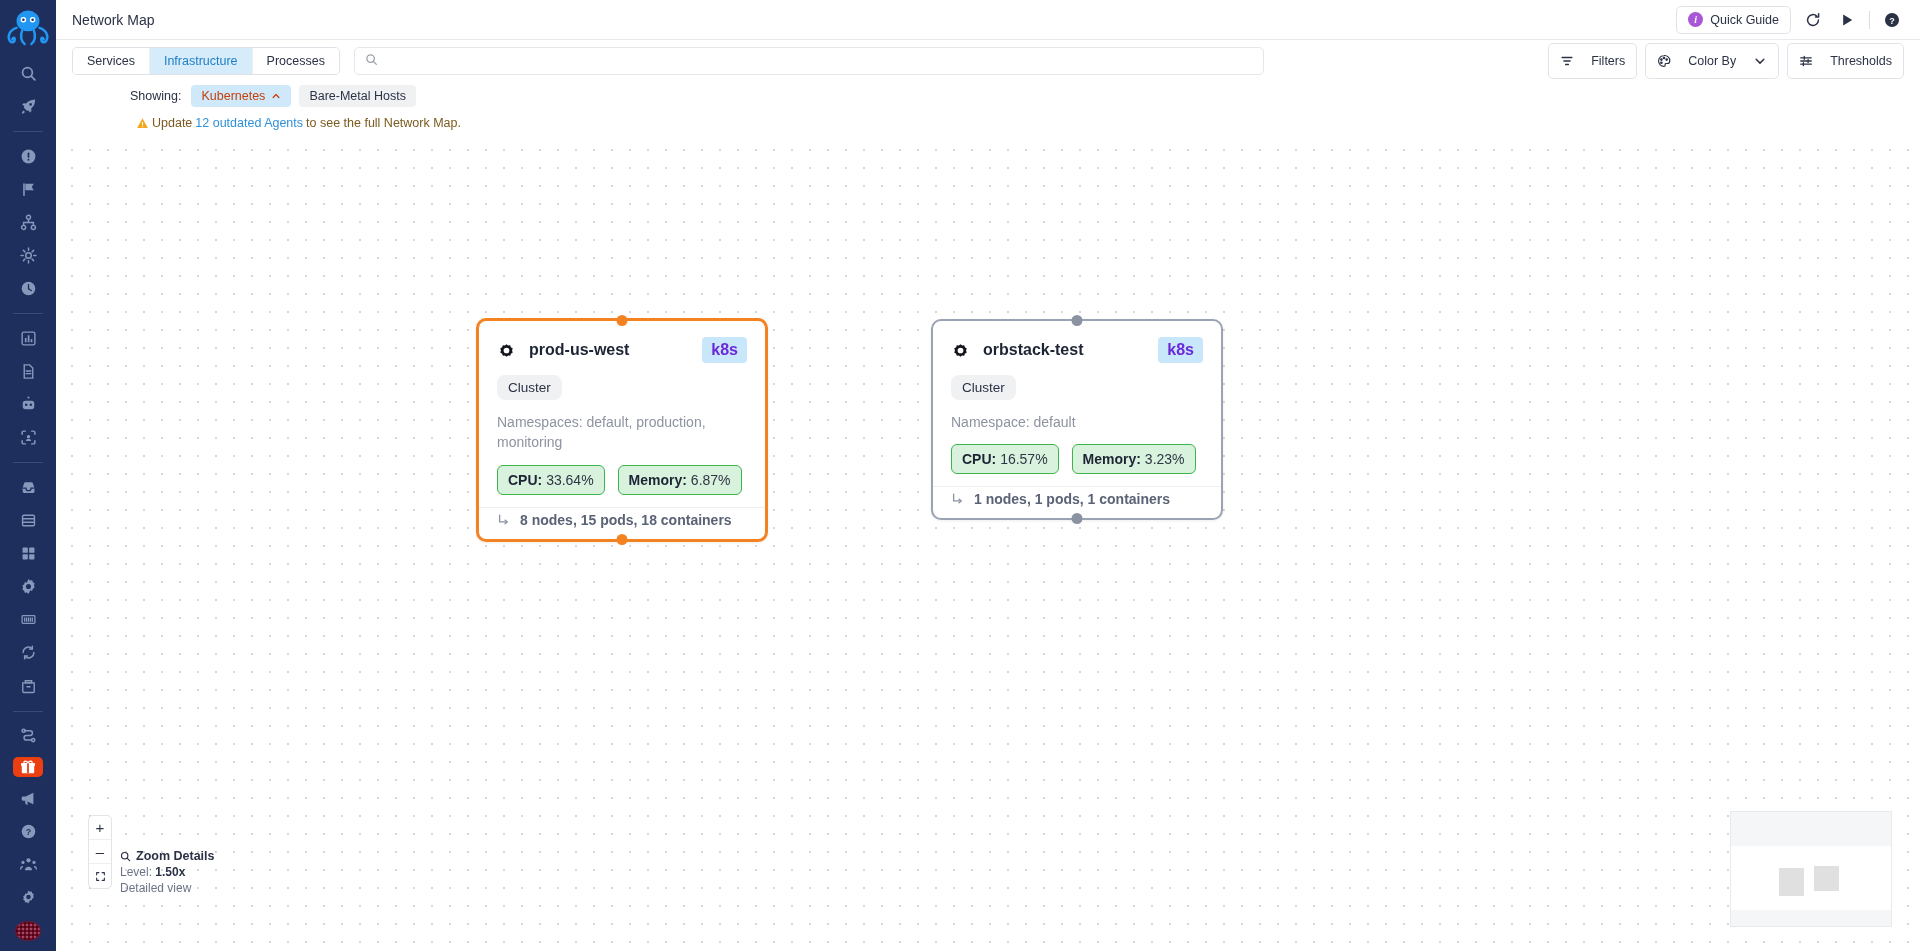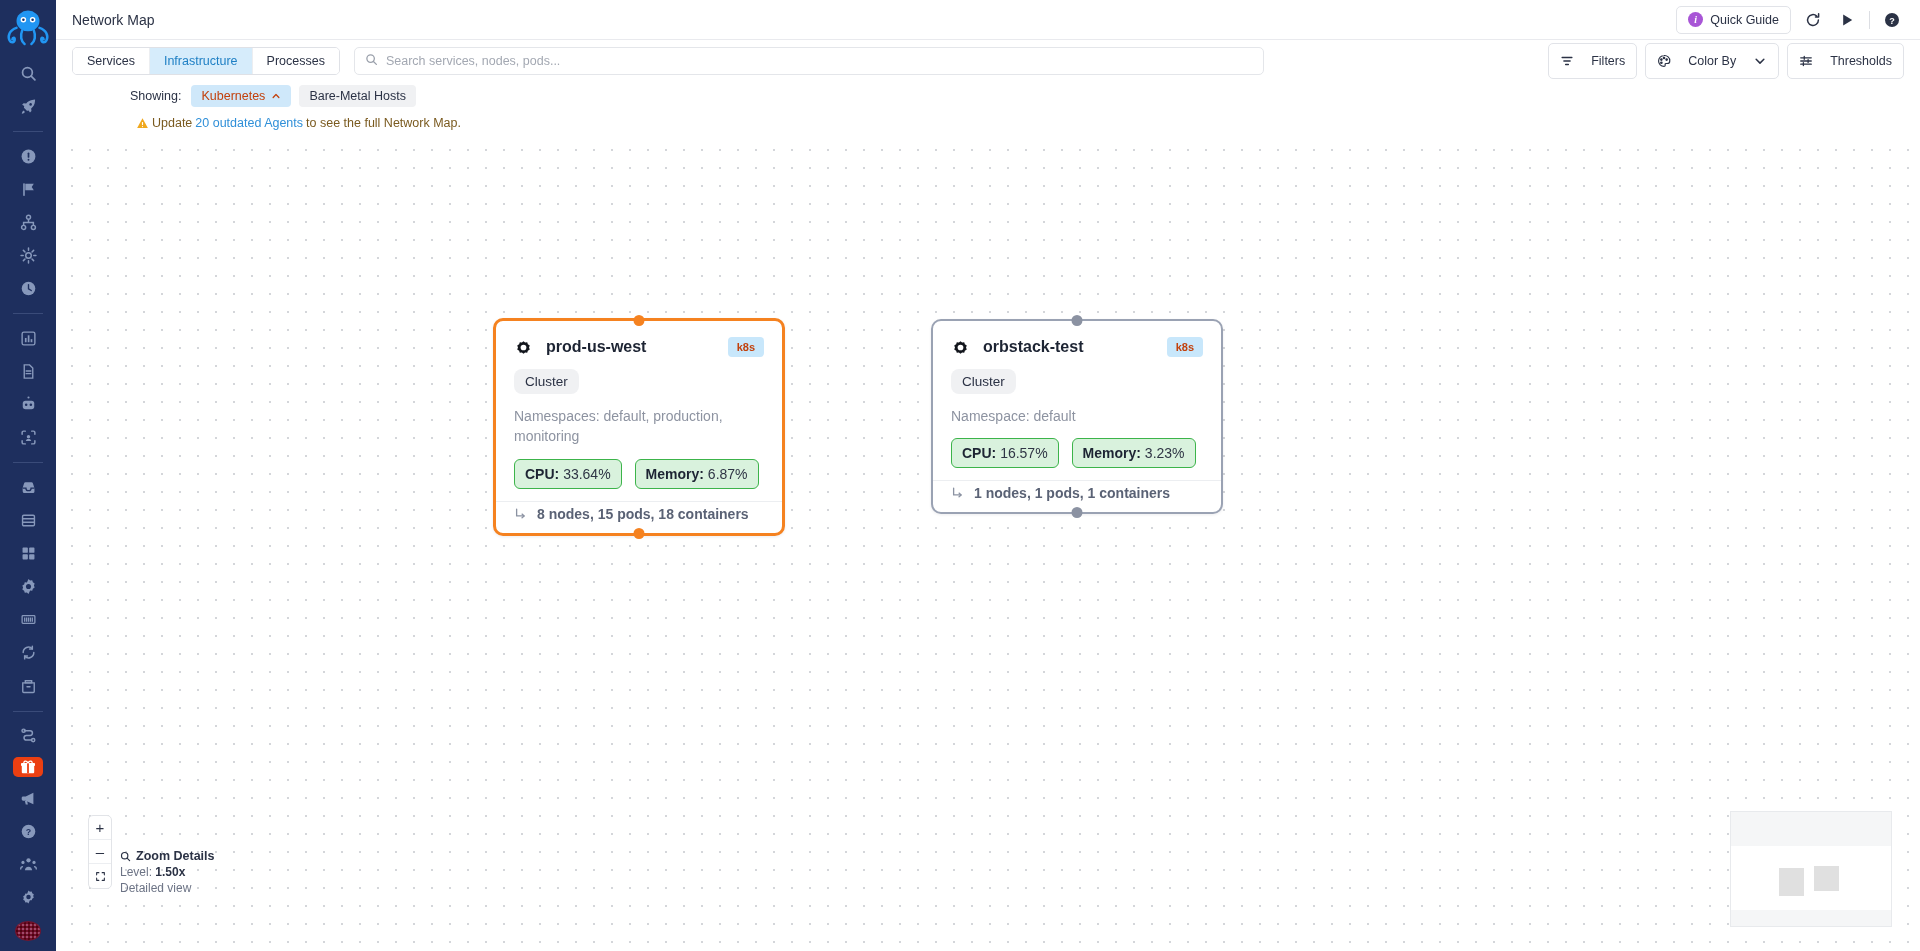--- a/index.html
+++ b/index.html
@@ -157,22 +157,22 @@
   }
   .node.selected { border: 3px solid #f58220; }
   .node.plain { border: 2px solid #9aa2b3; }
 
   .node-body { padding: 16px 18px 12px 18px; }
   .node-head { display: flex; align-items: center; gap: 13px; }
   .gear { width: 19px; height: 19px; color: #12151c; flex: 0 0 19px; }
   .gear svg { width: 19px; height: 19px; display: block; }
   .node-title { font-size: 16px; font-weight: bold; color: #1d2433; }
   .k8s-badge {
-    margin-left: auto; background: #c8e7fb; color: #c2410c;
-    font-size: 11px; font-weight: bold; border-radius: 4px;
+    margin-left: auto; background: #c8e7fb; color: #6d28d9;
+    font-size: 16px; font-weight: bold; border-radius: 4px;
     padding: 4px 9px;
   }
   .type-pill {
     display: inline-block; margin-top: 12px;
     background: #f0f1f3; color: #2b3245;
     font-size: 13.5px; border-radius: 8px; padding: 5px 11px;
   }
   .ns-line {
     margin-top: 12px; font-size: 14px; color: #8d93a1; line-height: 1.45;
   }
@@ -477,21 +477,20 @@
         <div class="tab">Processes</div>
       </div>
 
       <div class="searchwrap">
         <span>
           <svg viewBox="0 0 16 16" fill="none" stroke="currentColor" stroke-width="1.6">
               <circle cx="6.9" cy="6.9" r="4.6"></circle>
               <path d="M10.4 10.4L14 14" stroke-linecap="round"></path>
             </svg>
         </span>
-        <input type="text" placeholder="Search services, nodes, pods..." style="">
       </div>
 
       <div class="top-actions">
         <div class="act-btn">
           <span>
             <svg viewBox="0 0 16 16" fill="none" stroke="currentColor" stroke-width="1.5" stroke-linecap="round">
                 <path d="M2.4 4h11.2M4.4 8h7.2M6.4 12h3.2"></path>
               </svg>
           </span>
           <span>Filters</span>
@@ -540,27 +539,27 @@
 
     <div class="warnbar">
       <span class="warn-tri">
         <svg viewBox="0 0 16 16" fill="currentColor">
             <path d="M8 1.6l6.6 12H1.4z"></path>
             <rect x="7.3" y="6" width="1.4" height="4.1" fill="#fff" rx=".6"></rect>
             <circle cx="8" cy="11.8" r=".78" fill="#fff"></circle>
           </svg>
       </span>
       <span>Update </span>
-      <span class="warn-link">20 outdated Agents</span>
+      <span class="warn-link">12 outdated Agents</span>
       <span> to see the full Network Map.</span>
     </div>
 
     <div class="canvas">
 
-      <div class="node selected" style="left:437px; top:182px; width:292px;">
+      <div class="node selected" style="left:420px; top:182px; width:292px;">
         <div class="conn-dot orange top"></div>
         <div class="node-body">
           <div class="node-head">
             <span class="gear">
               <svg viewBox="0 0 20 20" fill="currentColor">
                   <path d="M10 .9l1.7 1.4 2.2-.3.7 2.1 2 1.3-.8 2.1.8 2.1-2 1.3-.7 2.1-2.2-.3L10 14.1l-1.7-1.4-2.2.3-.7-2.1-2-1.3.8-2.1-.8-2.1 2-1.3.7-2.1 2.2.3z" transform="translate(0 2.5)"></path>
                   <circle cx="10" cy="10" r="3" fill="#fff"></circle>
                 </svg>
             </span>
             <span class="node-title">prod-us-west</span>

